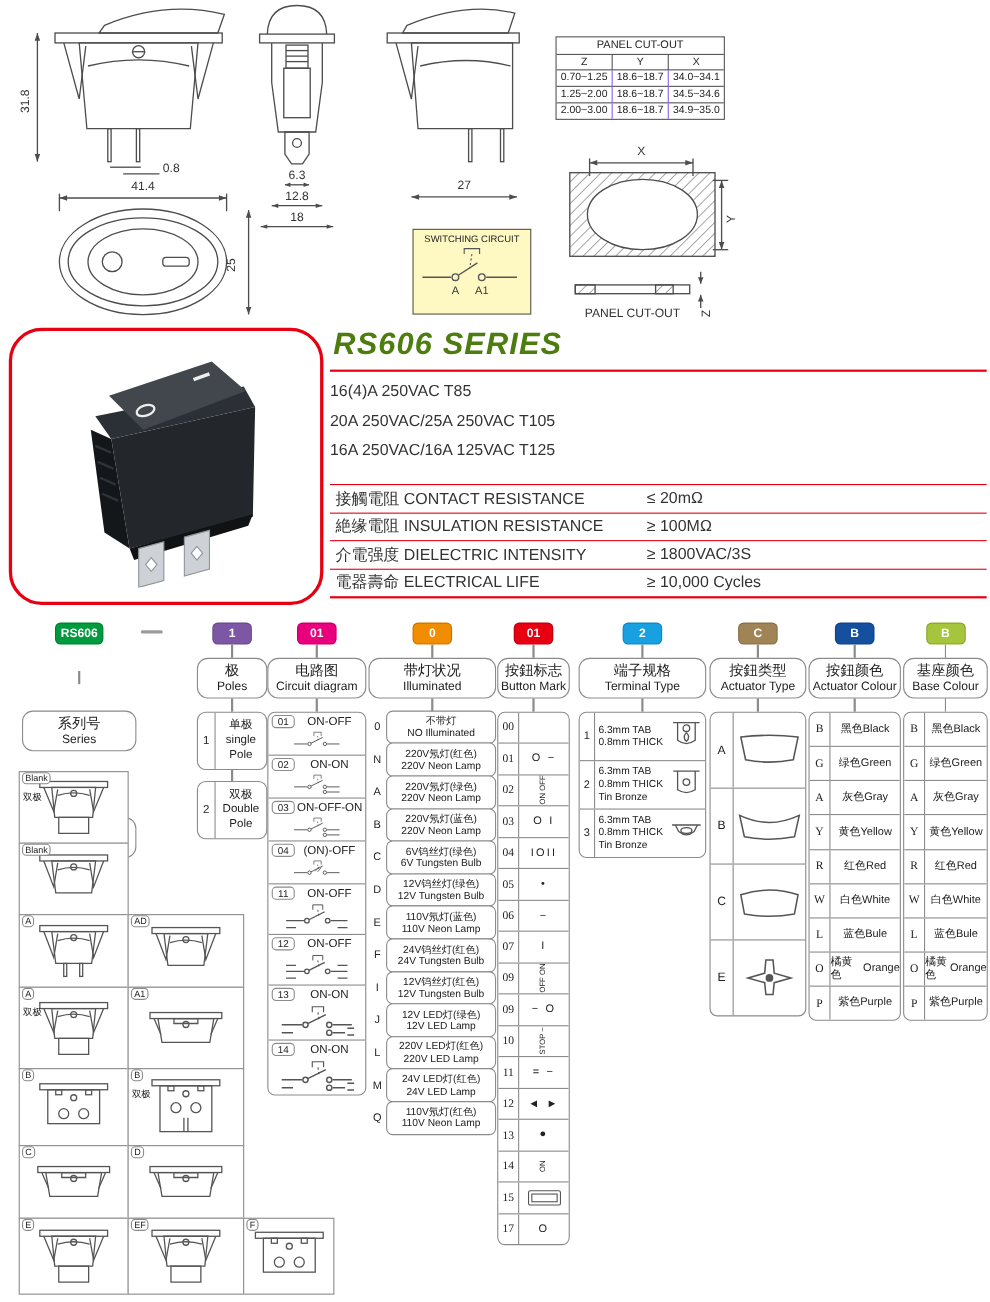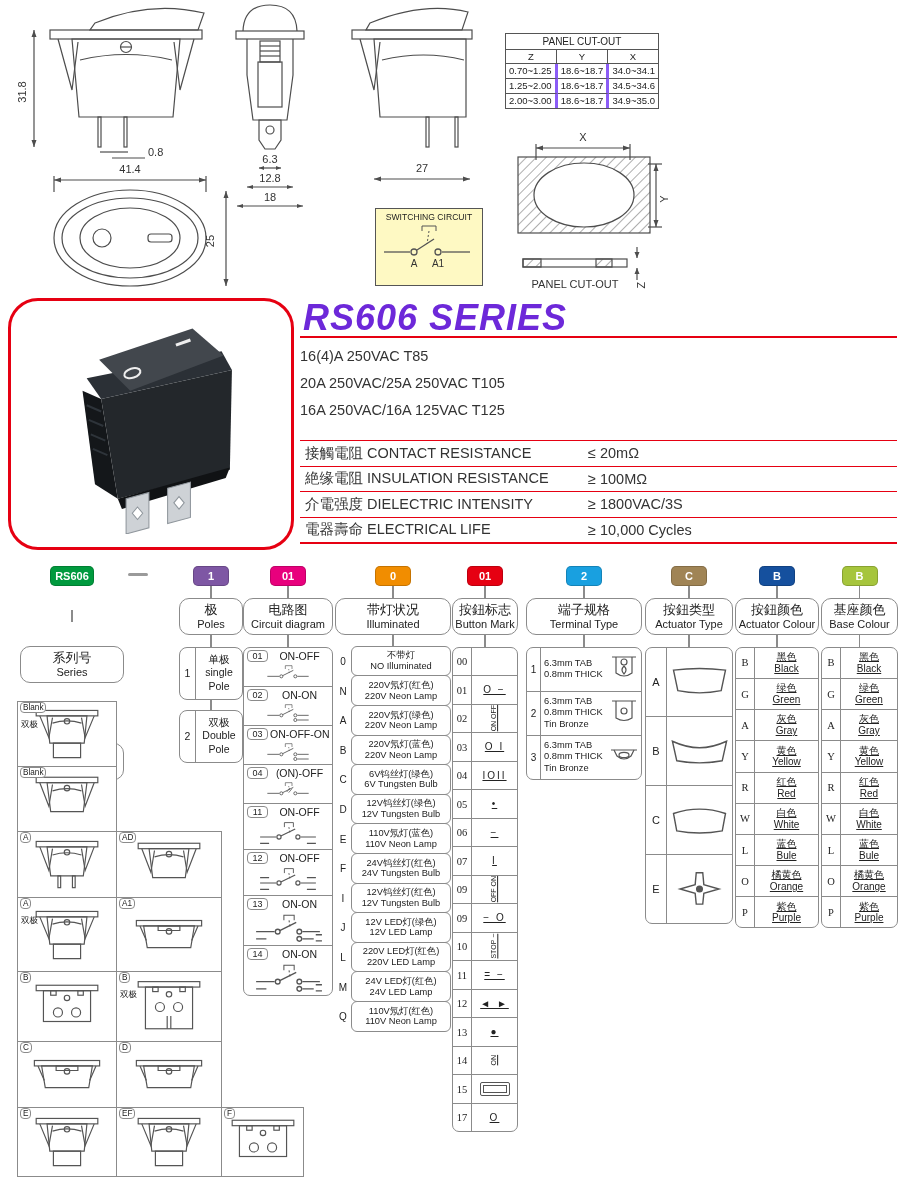--- a/index.html
+++ b/index.html
@@ -7,29 +7,29 @@
   .abs{position:absolute;}
   svg{font-family:"Liberation Sans",sans-serif;}
   .dimtxt{font-size:11px;fill:#333;}
   
   .ptab{left:505px;top:33px;width:152px;border:1px solid #555;font-size:9.5px;background:#fff;}
   .pt-title{text-align:center;border-bottom:1px solid #555;height:15px;line-height:15px;font-size:10px;}
   .pt-head{display:flex;}
   .pt-hcell{flex:1;text-align:center;border-right:1px solid #555;border-bottom:1px solid #555;height:13px;line-height:13px;}
   .pt-hcell:last-child{border-right:none;}
   .pt-row{display:flex;}
-  .pt-cell{flex:1;text-align:center;border-right:3px solid #8b5cf6;border-bottom:1px solid #555;height:14px;line-height:14px;}
+  .pt-cell{flex:1;text-align:center;border-right:1px solid #8b5cf6;border-bottom:1px solid #555;height:14px;line-height:14px;}
   .pt-cell:last-child{border-right:none;}
   .pt-row:last-of-type .pt-cell{border-bottom:none;}
   
   .swc{left:375px;top:208px;width:106px;height:76px;border:1.5px solid #555;background:#fef9c3;}
   .swc-title{font-size:8.6px;text-align:center;margin-top:3px;white-space:nowrap;}
   
   .redbox{left:8px;top:298px;width:280px;height:246px;border:3px solid #e60012;border-radius:30px;display:flex;align-items:center;justify-content:center;background:#fff;}
-  .big-title{left:303px;top:297px;font-size:36px;font-weight:bold;font-style:italic;color:#6d28d9;letter-spacing:1px;}
+  .big-title{left:303px;top:297px;font-size:28px;font-weight:bold;font-style:italic;color:#4d7c0f;letter-spacing:1px;}
   .specs{left:300px;top:336px;width:597px;border-top:2.5px solid #e60012;border-bottom:2.5px solid #e60012;}
   .spec-row{display:flex;align-items:center;border-top:1.5px solid #e60012;height:24.5px;}
   .spec-row:nth-of-type(1){border-top:none;height:97px;align-items:flex-start;padding-top:5px;}
   .spec-label{width:283px;font-size:14.5px;padding-left:5px;color:#333;}
   .spec-vals{font-size:14.5px;color:#333;}
   .spec-vals div{line-height:27px;}
   .spec-row:not(:nth-of-type(1)) .spec-vals div{line-height:normal;}
   
   .col{position:absolute;top:566px;display:flex;flex-direction:column;align-items:center;}
   .col-series{left:20px;width:104px;gap:24px;}
@@ -44,21 +44,21 @@
   .badge{height:20px;min-width:26px;padding:0 5px;border-radius:5px;color:#fff;font-weight:bold;font-size:11px;display:flex;align-items:center;justify-content:center;box-shadow:inset 0 0 0 1px rgba(0,0,0,.18);}
   .conn{width:1.5px;height:12px;background:#8b8b8b;}
   .conn-s{height:10px;}
   .lbox{border:1.4px solid #8b8b8b;border-radius:10px;background:#fff;padding:3px 2px;text-align:center;width:100%;box-sizing:border-box;display:flex;flex-direction:column;justify-content:center;min-height:34px;}
   .lbox .cn{font-size:13px;line-height:1.2;}
   .lbox .en{font-size:11px;line-height:1.2;white-space:nowrap;}
   .listbox{width:100%;border:1.4px solid #8b8b8b;border-radius:7px;background:#fff;box-sizing:border-box;overflow:hidden;}
   .lrow{display:flex;align-items:stretch;border-top:1px solid #8b8b8b;}
   .lrow:first-of-type{border-top:none;}
   .code-cell{width:18px;border-right:1px solid #8b8b8b;display:flex;align-items:center;justify-content:center;font-size:10.5px;flex-shrink:0;font-family:Liberation Serif, serif;}
-  .txt-cell{flex:1;display:flex;flex-direction:column;align-items:center;justify-content:center;font-size:10px;line-height:1.18;padding:1px 0;text-decoration:underline;}
+  .txt-cell{flex:1;display:flex;flex-direction:row;align-items:center;justify-content:center;font-size:10px;line-height:1.18;padding:1px 0;}
   
   .pole-box{width:100%;border:1.4px solid #8b8b8b;border-radius:8px;background:#fff;box-sizing:border-box;display:flex;align-items:stretch;}
   .pole-code{width:15px;border-right:1px solid #8b8b8b;display:flex;align-items:center;justify-content:center;font-size:10.5px;}
   .pole-txt{flex:1;text-align:center;font-size:10.5px;line-height:1.3;padding:5px 2px;}
   
   .cd-row{border-top:1px solid #8b8b8b;padding:2px 3px 3px;text-align:center;}
   .cd-row:first-of-type{border-top:none;}
   .cd-head{display:flex;align-items:center;gap:2px;}
   .chip{border:1px solid #8b8b8b;border-radius:4px;font-size:9px;padding:0 2px;min-width:15px;background:#fff;}
   .cd-label{flex:1;font-size:10.5px;white-space:nowrap;}

